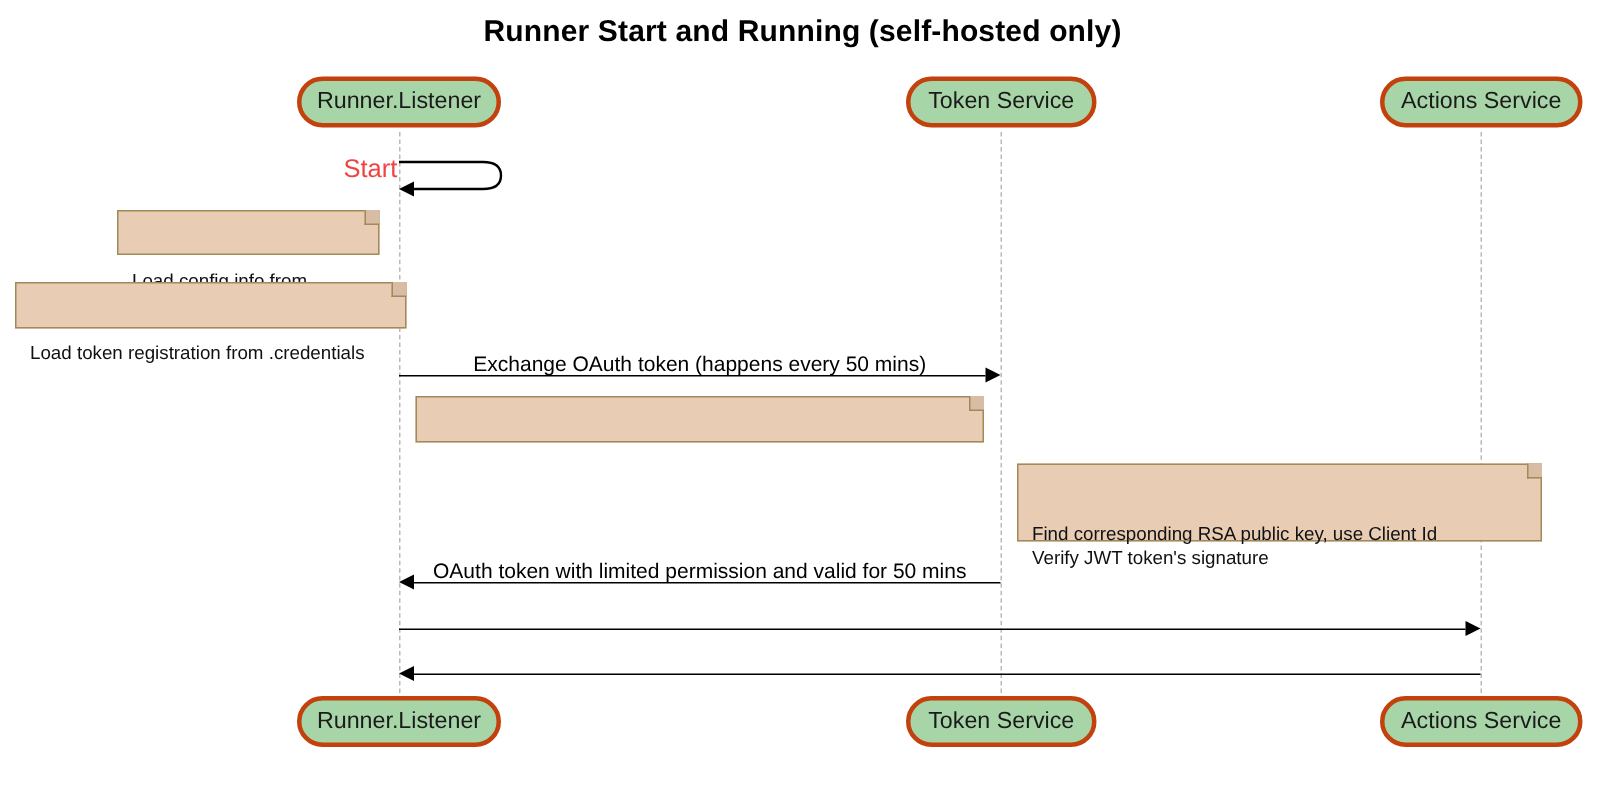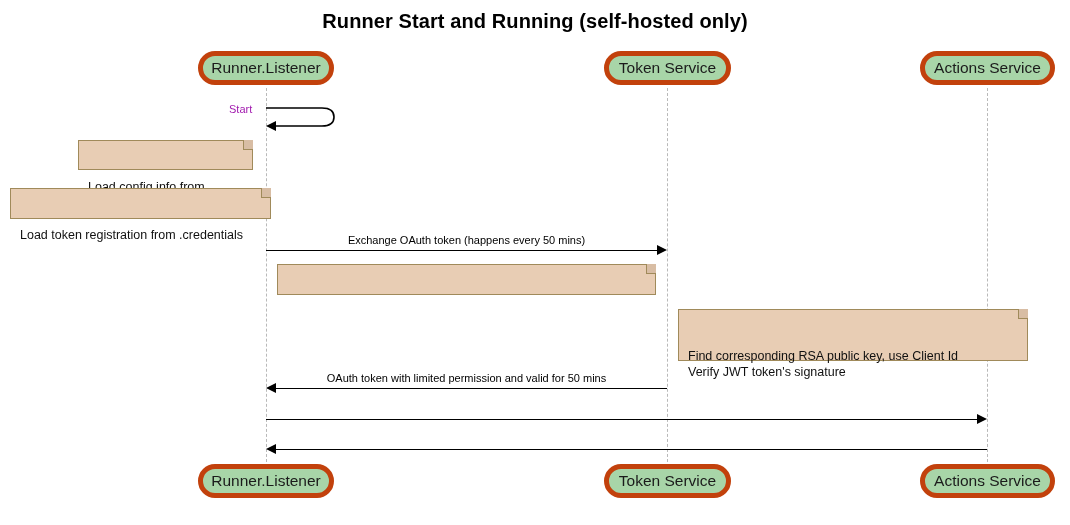--- a/index.html
+++ b/index.html
@@ -39,21 +39,21 @@
     width: 0px;
     height: 374px;
     border-left: 1px dashed #b9b9b9;
   }
   
   .participant {
     position: absolute;
     height: 34px;
     border-radius: 17px;
     background: #a8d5a8;
-    border: 5px solid #c2410c;
+    border: 3px solid #c2410c;
     box-sizing: border-box;
     display: flex;
     align-items: center;
     justify-content: center;
     font-size: 15.5px;
     color: #1b1b1b;
     white-space: nowrap;
   }
   
   .note {
@@ -79,21 +79,21 @@
     box-sizing: border-box;
   }
   
   .msg-line {
     position: absolute;
     height: 0;
     border-top: 1.6px solid #000;
   }
   .msg-label {
     position: absolute;
-    font-size: 11px;
+    font-size: 14px;
     color: #000;
     white-space: nowrap;
     text-align: center;
   }
   .arrow-head {
     position: absolute;
     width: 0;
     height: 0;
   }
   .arrow-right {
@@ -105,22 +105,22 @@
     border-top: 5px solid transparent;
     border-bottom: 5px solid transparent;
     border-right: 10px solid #000;
   }
   
   .self-loop {
     position: absolute;
   }
   .self-label {
     position: absolute;
-    font-size: 11px;
-    color: #a21caf;
+    font-size: 17px;
+    color: #ef4444;
     white-space: nowrap;
   }
 </style>
 </head>
 <body>
 
 <div id="canvas">
 
   <div class="diagram-title">Runner Start and Running (self-hosted only)</div>
 

